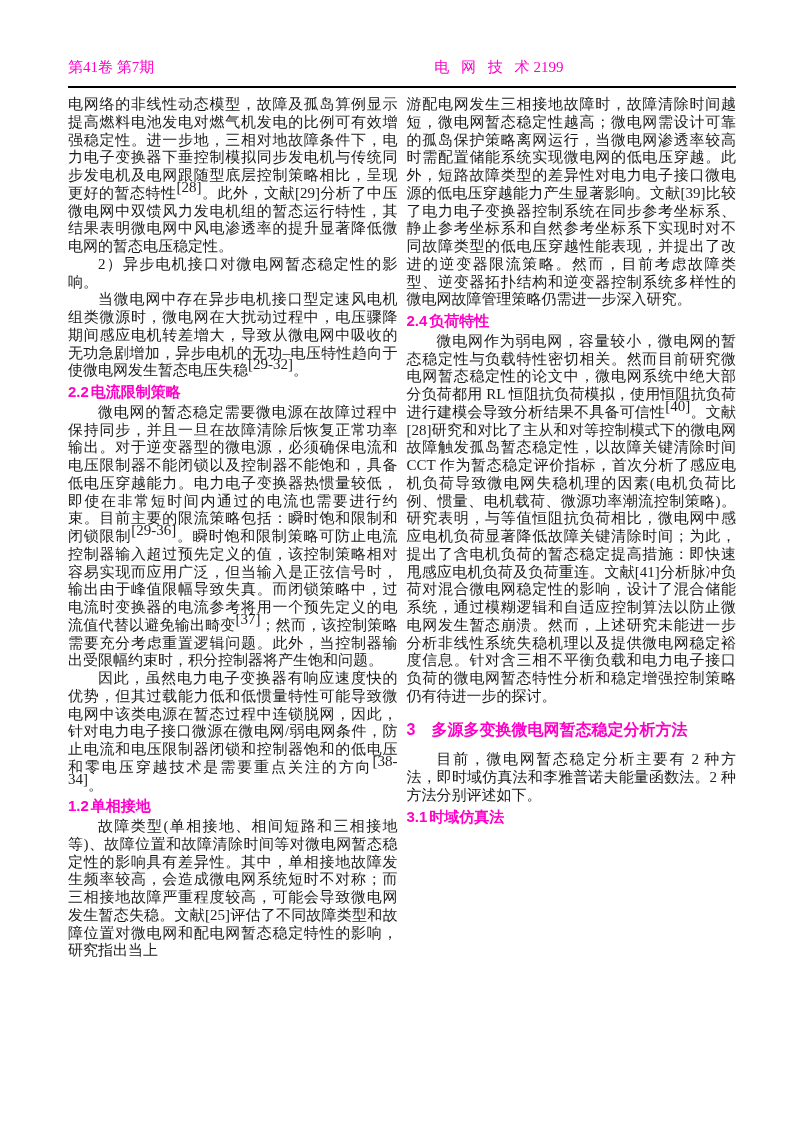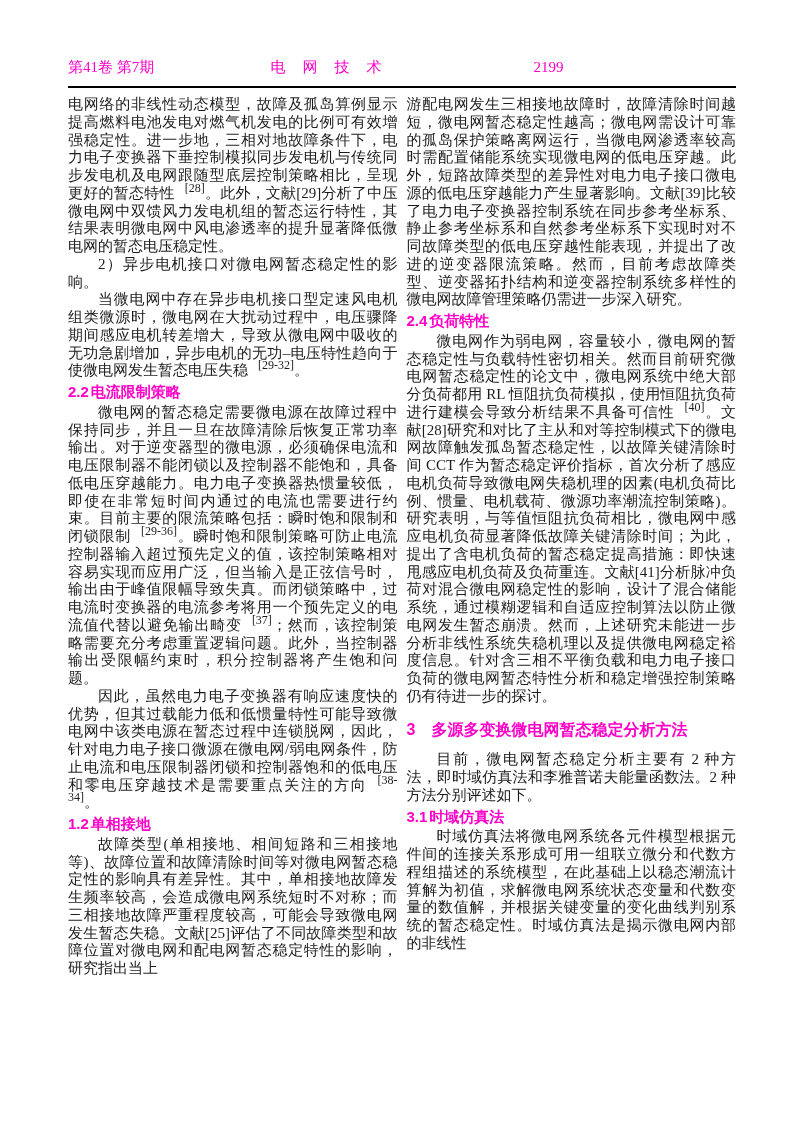--- a/index.html
+++ b/index.html
@@ -17,21 +17,21 @@
     background: #ffffff;
   }
   .header {
     position: absolute;
     left: 68px; right: 57px; top: 58px;
     display: flex; align-items: baseline;
     color: var(--accent, #FF00C8);
     font-size: 15px;
   }
   .header .h-left  { flex: 1; text-align: left; }
-  .header .h-center{ flex: 1.3; text-align: left; letter-spacing: 4px; font-family: Liberation Mono, monospace; }
+  .header .h-center{ flex: 1.3; text-align: right; letter-spacing: 4px; }
   .header .h-right { flex: 1; text-align: left; }
   .rule {
     position: absolute;
     left: 68px; right: 57px; top: 86px;
     border-top: 2px solid #000000;
   }
   .columns {
     position: absolute;
     left: 68px; right: 57px; top: 96px;
     display: flex; gap: 9px;
@@ -39,24 +39,23 @@
   .col {
     width: 330px;
     font-size: 15px;
     line-height: 17.75px;
     text-align: justify;
   }
   .col p { margin: 0; }
   .col p.indent { text-indent: 2em; }
   .col p.cont   { text-indent: 0; }
   sup {
-    font-size: 12px;
+    font-size: 15px;
     line-height: 0;
     vertical-align: super;
-    margin-left: 10px;
   }
   .sec2 {
     margin: 3px 0 3px 0;
     font-size: 15px;
     font-weight: bold;
     color: var(--accent, #FF00C8);
     font-family: "Liberation Sans", "DejaVu Sans", sans-serif;
   }
   .sec2 .sec-num { margin-right: 2px; }
   .sec1 {
@@ -89,16 +88,15 @@
         <h3 class="sec2"><span class="sec-num">1.2</span><span>单相接地</span></h3>
         <p class="indent">故障类型(单相接地、相间短路和三相接地等)、故障位置和故障清除时间等对微电网暂态稳定性的影响具有差异性。其中，单相接地故障发生频率较高，会造成微电网系统短时不对称；而三相接地故障严重程度较高，可能会导致微电网发生暂态失稳。文献[25]评估了不同故障类型和故障位置对微电网和配电网暂态稳定特性的影响，研究指出当上</p>
       </section>
     <section class="col">
         <p class="cont">游配电网发生三相接地故障时，故障清除时间越短，微电网暂态稳定性越高；微电网需设计可靠的孤岛保护策略离网运行，当微电网渗透率较高时需配置储能系统实现微电网的低电压穿越。此外，短路故障类型的差异性对电力电子接口微电源的低电压穿越能力产生显著影响。文献[39]比较了电力电子变换器控制系统在同步参考坐标系、静止参考坐标系和自然参考坐标系下实现时对不同故障类型的低电压穿越性能表现，并提出了改进的逆变器限流策略。然而，目前考虑故障类型、逆变器拓扑结构和逆变器控制系统多样性的微电网故障管理策略仍需进一步深入研究。</p>
         <h3 class="sec2"><span class="sec-num">2.4</span><span>负荷特性</span></h3>
         <p class="indent">微电网作为弱电网，容量较小，微电网的暂态稳定性与负载特性密切相关。然而目前研究微电网暂态稳定性的论文中，微电网系统中绝大部分负荷都用 RL 恒阻抗负荷模拟，使用恒阻抗负荷进行建模会导致分析结果不具备可信性<sup>[40]</sup>。文献[28]研究和对比了主从和对等控制模式下的微电网故障触发孤岛暂态稳定性，以故障关键清除时间 CCT 作为暂态稳定评价指标，首次分析了感应电机负荷导致微电网失稳机理的因素(电机负荷比例、惯量、电机载荷、微源功率潮流控制策略)。研究表明，与等值恒阻抗负荷相比，微电网中感应电机负荷显著降低故障关键清除时间；为此，提出了含电机负荷的暂态稳定提高措施：即快速甩感应电机负荷及负荷重连。文献[41]分析脉冲负荷对混合微电网稳定性的影响，设计了混合储能系统，通过模糊逻辑和自适应控制算法以防止微电网发生暂态崩溃。然而，上述研究未能进一步分析非线性系统失稳机理以及提供微电网稳定裕度信息。针对含三相不平衡负载和电力电子接口负荷的微电网暂态特性分析和稳定增强控制策略仍有待进一步的探讨。</p>
         <h2 class="sec1"><span class="sec-num">3</span><span>多源多变换微电网暂态稳定分析方法</span></h2>
         <p class="indent">目前，微电网暂态稳定分析主要有 2 种方法，即时域仿真法和李雅普诺夫能量函数法。2 种方法分别评述如下。</p>
         <h3 class="sec2"><span class="sec-num">3.1</span><span>时域仿真法</span></h3>
-        <p class="indent">时域仿真法将微电网系统各元件模型根据元件间的连接关系形成可用一组联立微分和代数方程组描述的系统模型，在此基础上以稳态潮流计算解为初值，求解微电网系统状态变量和代数变量的数值解，并根据关键变量的变化曲线判别系统的暂态稳定性。时域仿真法是揭示微电网内部的非线性</p>
       </section>
   </div>
 </div>
 
 </body></html>

